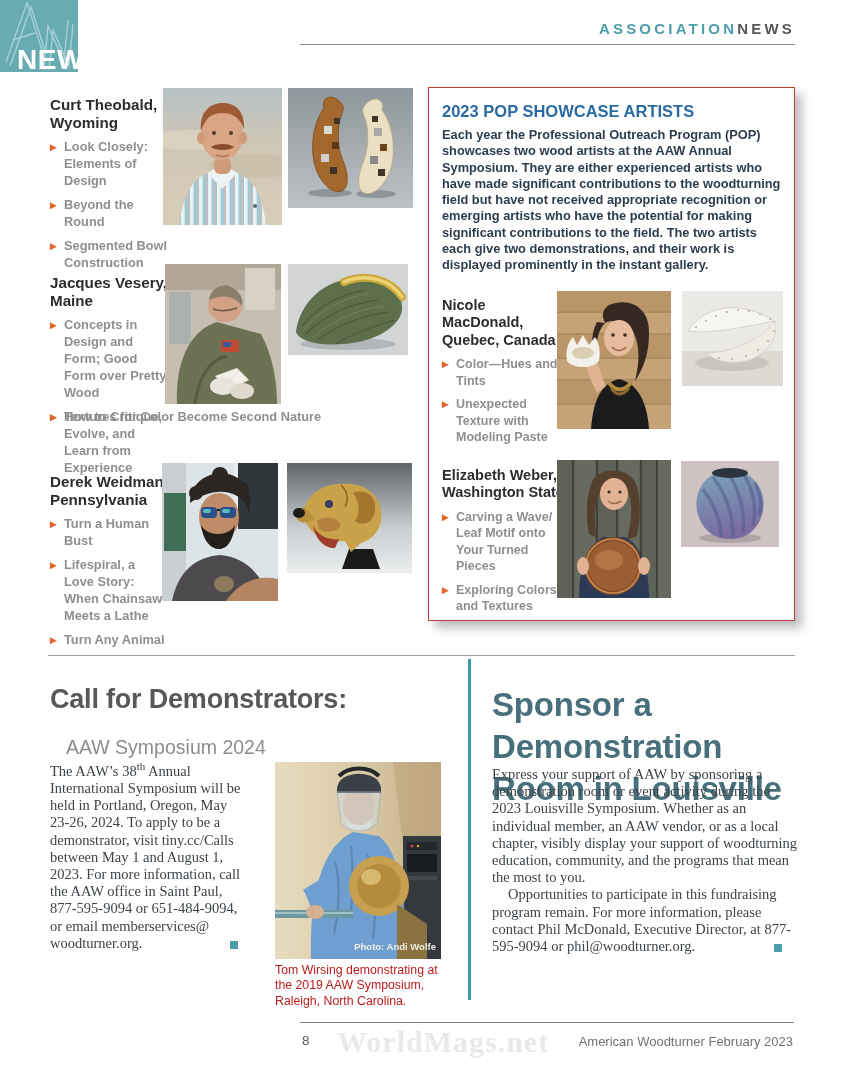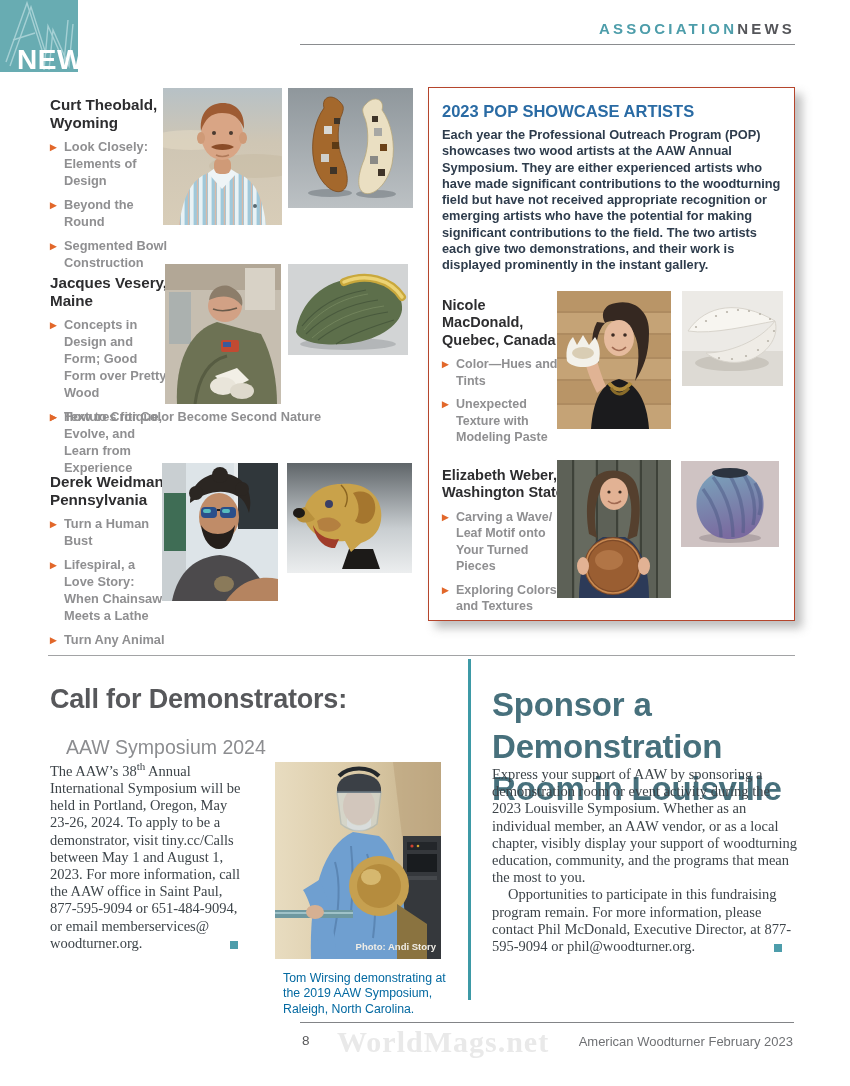--- a/index.html
+++ b/index.html
@@ -49,21 +49,21 @@
 
   .call-title { position:absolute; left:50px; top:684px; margin:0; font-size:27px; font-weight:bold; color:#57585b; letter-spacing:-0.2px; }
   .call-subtitle { position:absolute; left:50px; top:720px; margin:16px; font-size:19.5px; font-weight:normal; color:#8c8d90; }
   .serif-body { font-family:"Liberation Serif", serif; font-size:14.5px; color:#3d4449; line-height:17.2px; margin:0; }
   .call-body { position:absolute; left:50px; top:758px; width:200px; }
   .call-body sup { font-size:11px; }
   .endmark { position:absolute; width:8px; height:8px; background:#4d9dab; }
 
   .tom-photo { left:275px; top:762px; width:166px; height:197px; }
   .photo-credit { position:absolute; right:5px; bottom:7px; color:#f0ede6; font-size:9.5px; font-weight:bold; }
-  .tom-caption { position:absolute; left:275px; top:963px; width:178px; font-size:12.3px; color:#0369a1; line-height:1.26; margin:8px; }
+  .tom-caption { position:absolute; left:275px; top:963px; width:178px; font-size:12.3px; color:#b91c1c; line-height:1.26; margin:0; }
 
   .sponsor-title { position:absolute; left:492px; top:684px; width:310px; margin:0; font-size:33px; font-weight:bold; color:#47707c; line-height:1.28; letter-spacing:-0.2px; }
   .sponsor-body { position:absolute; left:492px; top:766px; width:306px; }
   .sponsor-body .p2 { text-indent:16px; position:relative; }
 
   
   .footer-rule { position:absolute; left:300px; top:1022px; width:494px; height:1px; background:#828487; }
   .footer-page { position:absolute; left:302px; top:1033px; font-size:13.5px; color:#59595b; }
   .watermark { position:absolute; left:337px; top:1025px; font-family:"Liberation Serif", serif; font-size:30px; font-weight:bold; color:#e9e9e9; letter-spacing:1px; }
   .footer-mag { position:absolute; right:57px; top:1034px; font-size:13px; color:#6f7174; }
@@ -464,21 +464,21 @@
       <path d="M64,14 C74,4 94,4 104,14" stroke="#23282c" stroke-width="4" fill="none"></path>
       <path d="M62,30 L106,30 L102,62 C92,71 76,71 66,62 Z" fill="#cfdde6" opacity=".5" stroke="#9fb4bf" stroke-width="1.5"></path>
       <circle cx="104" cy="124" r="30" fill="#c6a050"></circle>
       <circle cx="104" cy="124" r="22" fill="#b58c3e"></circle>
       <ellipse cx="96" cy="115" rx="10" ry="8" fill="#d9bc74" opacity=".9"></ellipse>
       <path d="M122,142 L152,162 L152,197 L122,197 Z" fill="#8a7340"></path>
       <rect x="0" y="148" width="78" height="8" fill="#6e98a0"></rect>
       <rect x="0" y="150" width="78" height="2" fill="#9fc2c8"></rect>
       <ellipse cx="40" cy="150" rx="9" ry="7" fill="#d6b092"></ellipse>
     </svg>
-    <span class="photo-credit">Photo: Andi Story</span>
+    <span class="photo-credit">Photo: Andi Wolfe</span>
   </figure>
   <p class="tom-caption">Tom Wirsing demonstrating at the 2019 AAW Symposium, Raleigh, North Carolina.</p>
 
   <h1 class="sponsor-title">Sponsor a Demonstration Room in Louisville</h1>
   <div class="sponsor-body">
     <p class="serif-body">Express your support of AAW by sponsoring a demonstration room or event activity during the 2023 Louisville Symposium. Whether as an individual member, an AAW vendor, or as a local chapter, visibly display your support of woodturning education, community, and the programs that mean the most to you.</p>
     <p class="serif-body p2">
       <span>Opportunities to participate in this fundraising program remain. For more information, please contact Phil McDonald, Executive Director, at 877-595-9094 or phil@woodturner.org.</span>
       <span class="endmark" style="right:16px; bottom:3px;"></span>
     </p>

